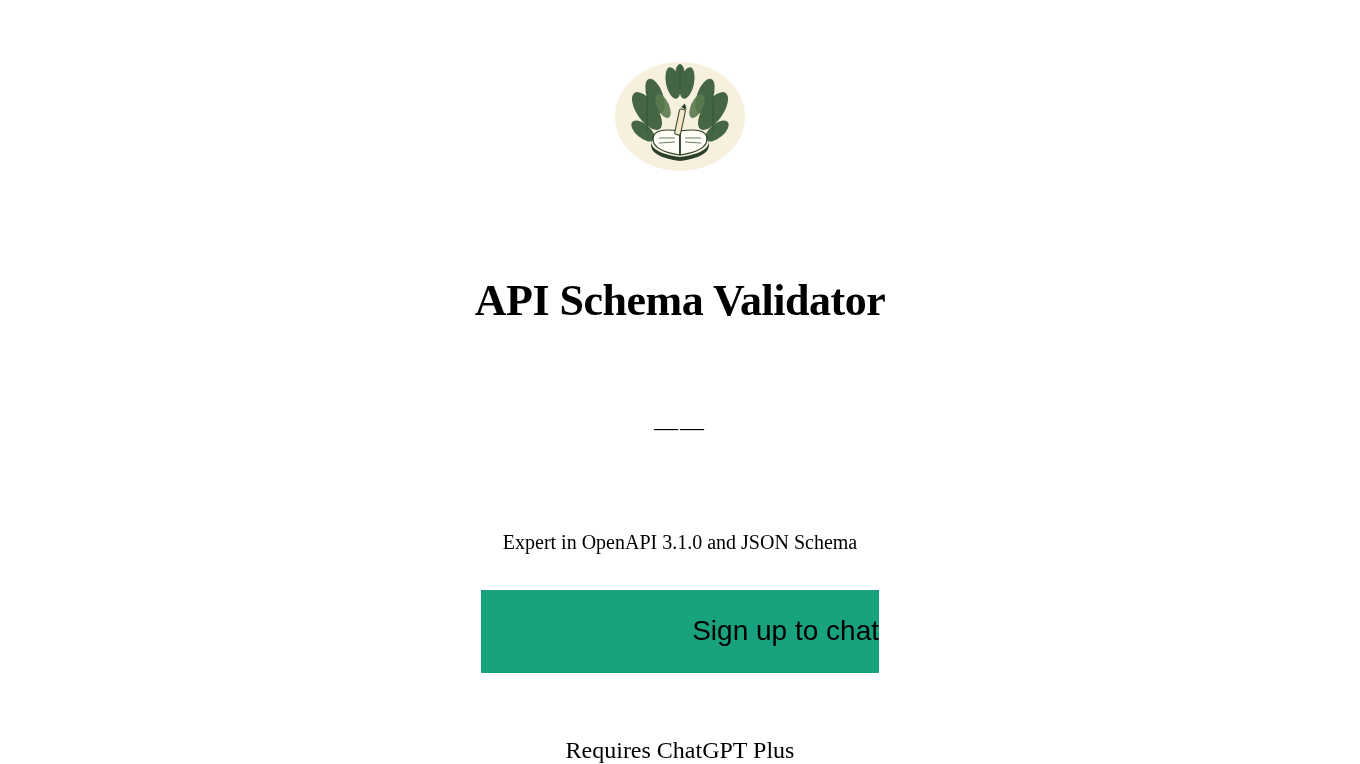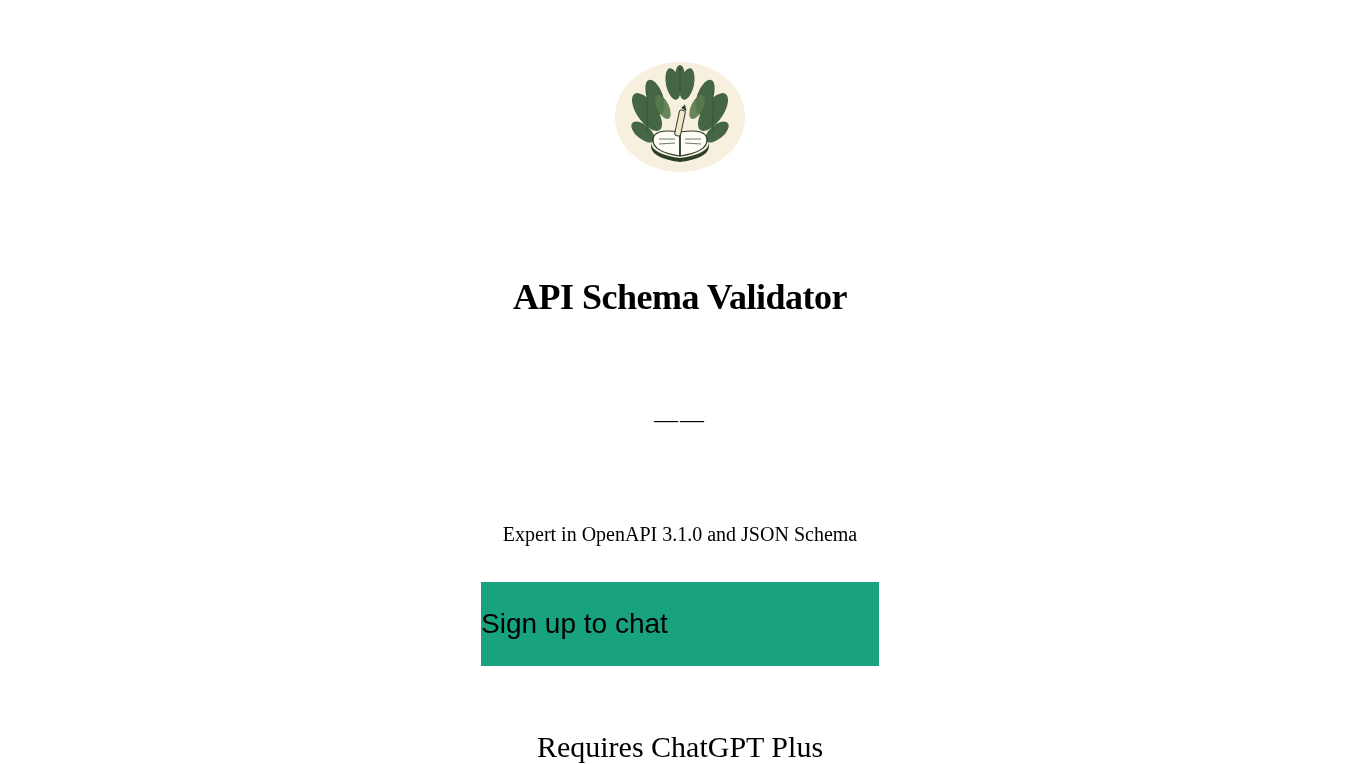--- a/index.html
+++ b/index.html
@@ -28,21 +28,21 @@
     justify-content: center;
     overflow: hidden;
   }
   .avatar-inner {
     width: 110px;
     height: 110px;
     position: relative;
   }
   .title {
     margin-top: 104px;
-    font-size: 36px;
+    font-size: 44px;
     font-weight: bold;
     font-family: Georgia, serif;
     letter-spacing: -0.5px;
   }
   .divider {
     margin-top: 88px;
     font-size: 24px;
     letter-spacing: 2px;
     color: #000;
   }
@@ -56,25 +56,25 @@
     width: 398px;
     height: 100px;
     background: #18A27D;
     border: none;
     font-size: 28px;
     font-family: Arial, Helvetica, sans-serif;
     color: #000;
     cursor: pointer;
     display: flex;
     align-items: center;
-    justify-content: flex-start;
+    justify-content: flex-end;
   }
   .requires {
     margin-top: 64px;
-    font-size: 30px;
+    font-size: 24px;
     font-family: Georgia, serif;
   }
 </style>
 </head>
 <body>
 
 <div class="avatar-circle">
   <div class="avatar-inner">
     <svg viewBox="0 0 110 110" width="110" height="110">
 

